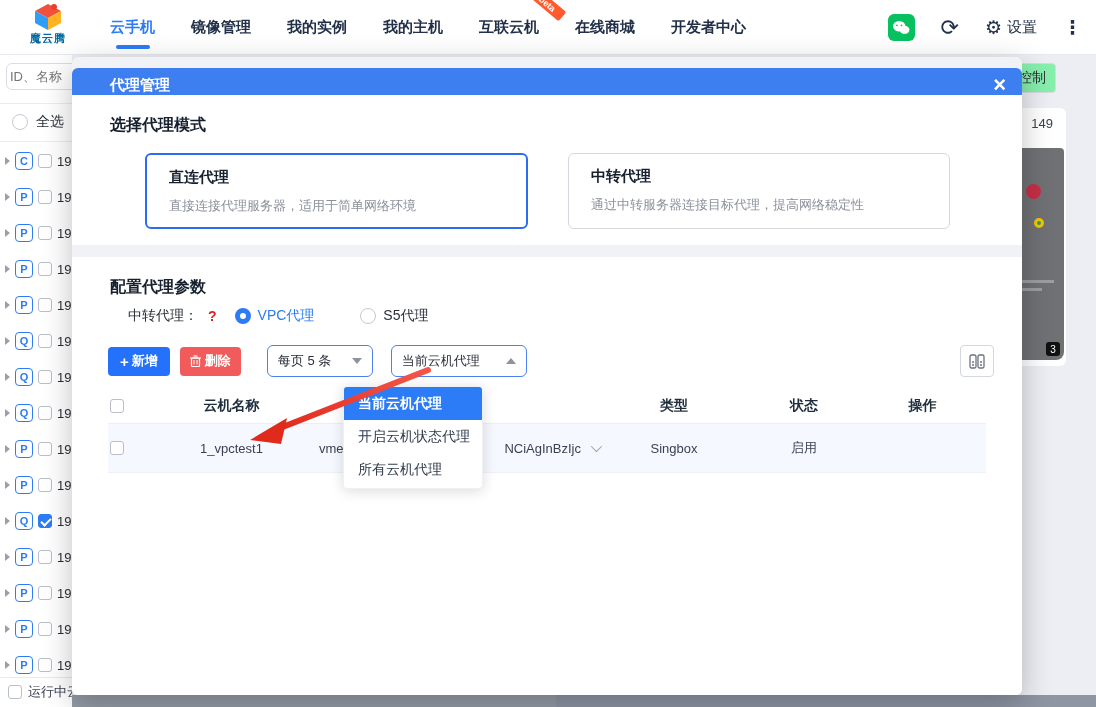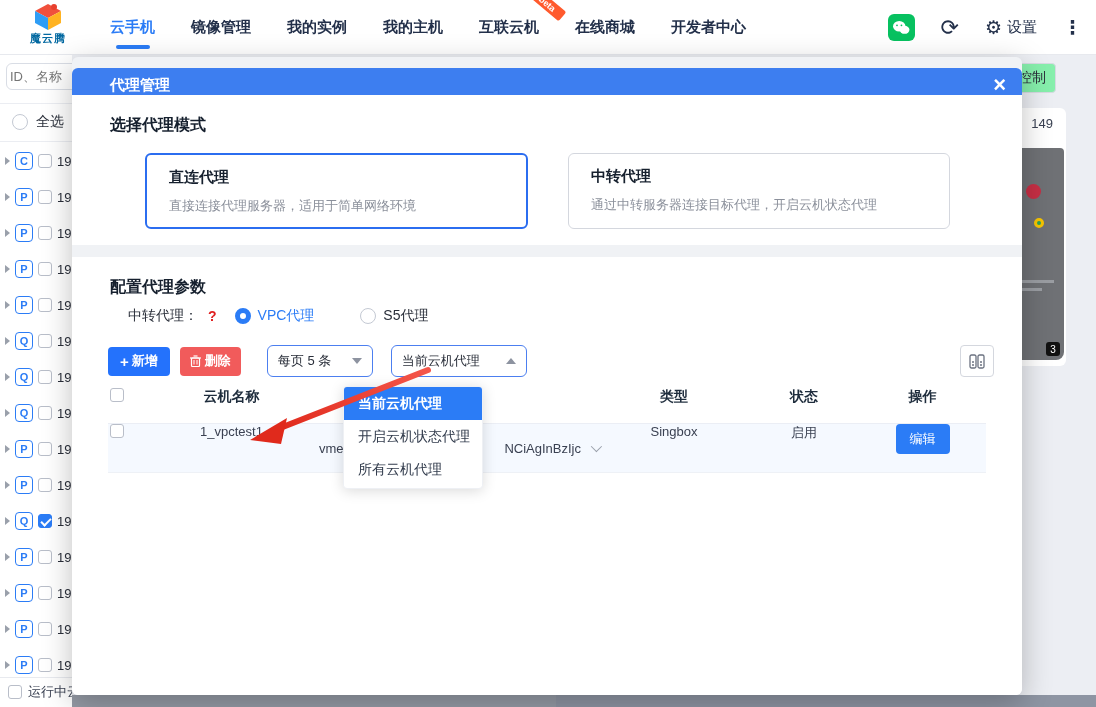--- a/index.html
+++ b/index.html
@@ -106,21 +106,21 @@
   .select-box { height:32px; border:1px solid #4c7ff0; border-radius:6px; background:#fff; display:flex; align-items:center;
              justify-content:space-between; font-size:13px; color:#2a2f3a; padding:12px 10px; }
   .sel-pagesize { width:106px; margin-left:16px; }
   .sel-scope { width:136px; margin-left:8px; }
   .caret-down { width:0; height:0; border-left:5px solid transparent; border-right:5px solid transparent; border-top:6px solid #8d93a0; }
   .caret-up { width:0; height:0; border-left:5px solid transparent; border-right:5px solid transparent; border-bottom:6px solid #8d93a0; }
   .col-settings-btn { position:absolute; right:28px; top:88px; width:34px; height:32px; border:1px solid #d4d7de; border-radius:4px;
              background:#fff; display:flex; align-items:center; justify-content:center; }
 
   .ptable { position:absolute; left:36px; top:131px; width:878px; }
-  .t-row { display:flex; }
+  .t-row { display:flex; align-items:center; }
   .t-head { height:36px; border-bottom:1px solid #ebeef5; font-size:14px; font-weight:bold; color:#1f2d3d; }
   .t-body { height:49px; background:#f5f9ff; border-bottom:1px solid #eef1f6; font-size:13px; color:#3a4152; }
   .c-cb { width:36px; display:flex; justify-content:flex-start; padding-left:2px; }
   .c-name { width:175px; text-align:center; }
   .c-proxy { width:280px; display:flex; align-items:center; }
   .c-type { width:150px; text-align:center; }
   .c-status { width:110px; text-align:center; }
   .c-action { width:127px; text-align:center; }
   .proxy-spacer { flex:1; }
   .chev-down { width:8px; height:8px; border-right:1.6px solid #9aa0ab; border-bottom:1.6px solid #9aa0ab;
@@ -354,21 +354,21 @@
     </div>
 
     <div class="m-sec1">
       <div class="sec-heading">选择代理模式</div>
       <div class="mode-card selected card1">
         <div class="mode-card-title">直连代理</div>
         <div class="mode-card-desc">直接连接代理服务器，适用于简单网络环境</div>
       </div>
       <div class="mode-card plain card2">
         <div class="mode-card-title">中转代理</div>
-        <div class="mode-card-desc">通过中转服务器连接目标代理，开启云机状态代理</div>
+        <div class="mode-card-desc">通过中转服务器连接目标代理，提高网络稳定性</div>
       </div>
     </div>
 
     <div class="m-sec2">
       <div class="sec-heading">配置代理参数</div>
 
       <div class="proxy-row">
         <span class="proxy-label">中转代理：</span>
         <span class="help-q">?</span>
         <span class="radio-item selected">
@@ -433,23 +433,20 @@
             </div>
           <div class="c-name">1_vpctest1</div>
           <div class="c-proxy">
             <span>vmes</span>
             <span class="proxy-spacer"></span>
             <span>NCiAgInBzIjc</span>
             <span class="chev-down"></span>
           </div>
           <div class="c-type">Singbox</div>
           <div class="c-status">启用</div>
-          <div class="c-action">
-            <button class="btn-edit">编辑</button>
-          </div>
         </div>
       </div>
 
     </div>
   </div>
 
   <div class="dropdown-menu">
 
       <div class="dd-item sel">当前云机代理</div>
 

